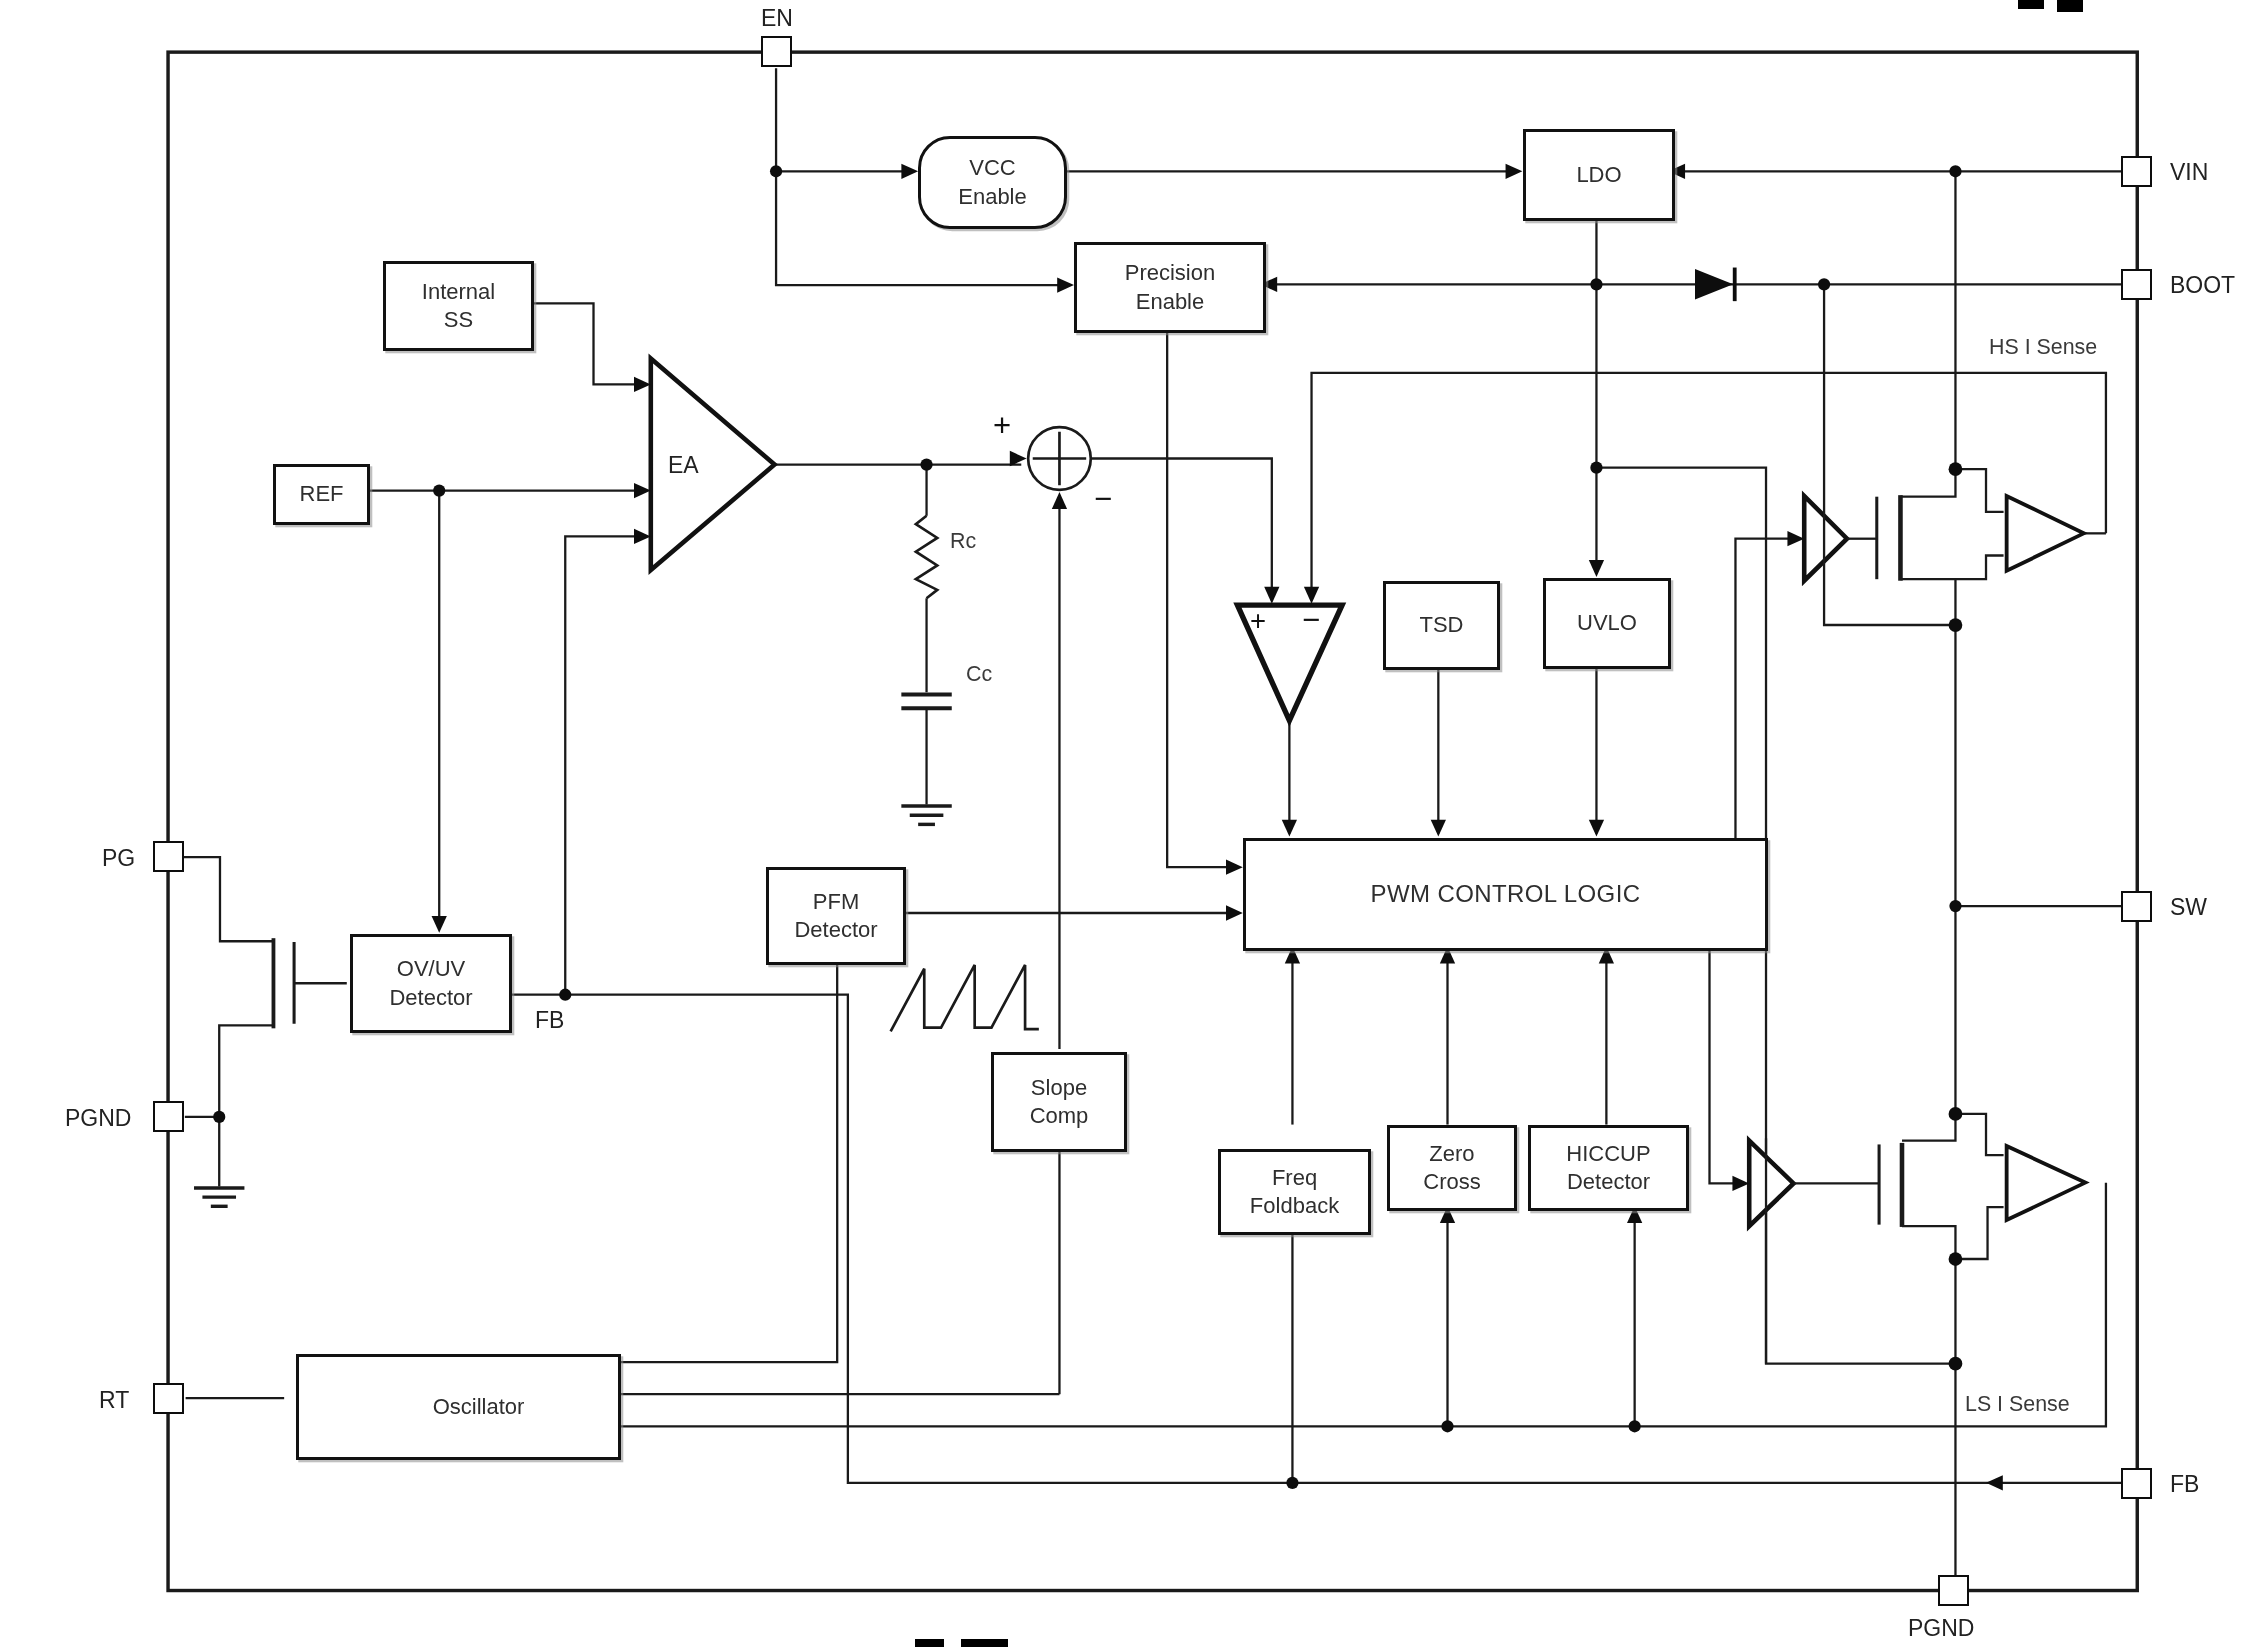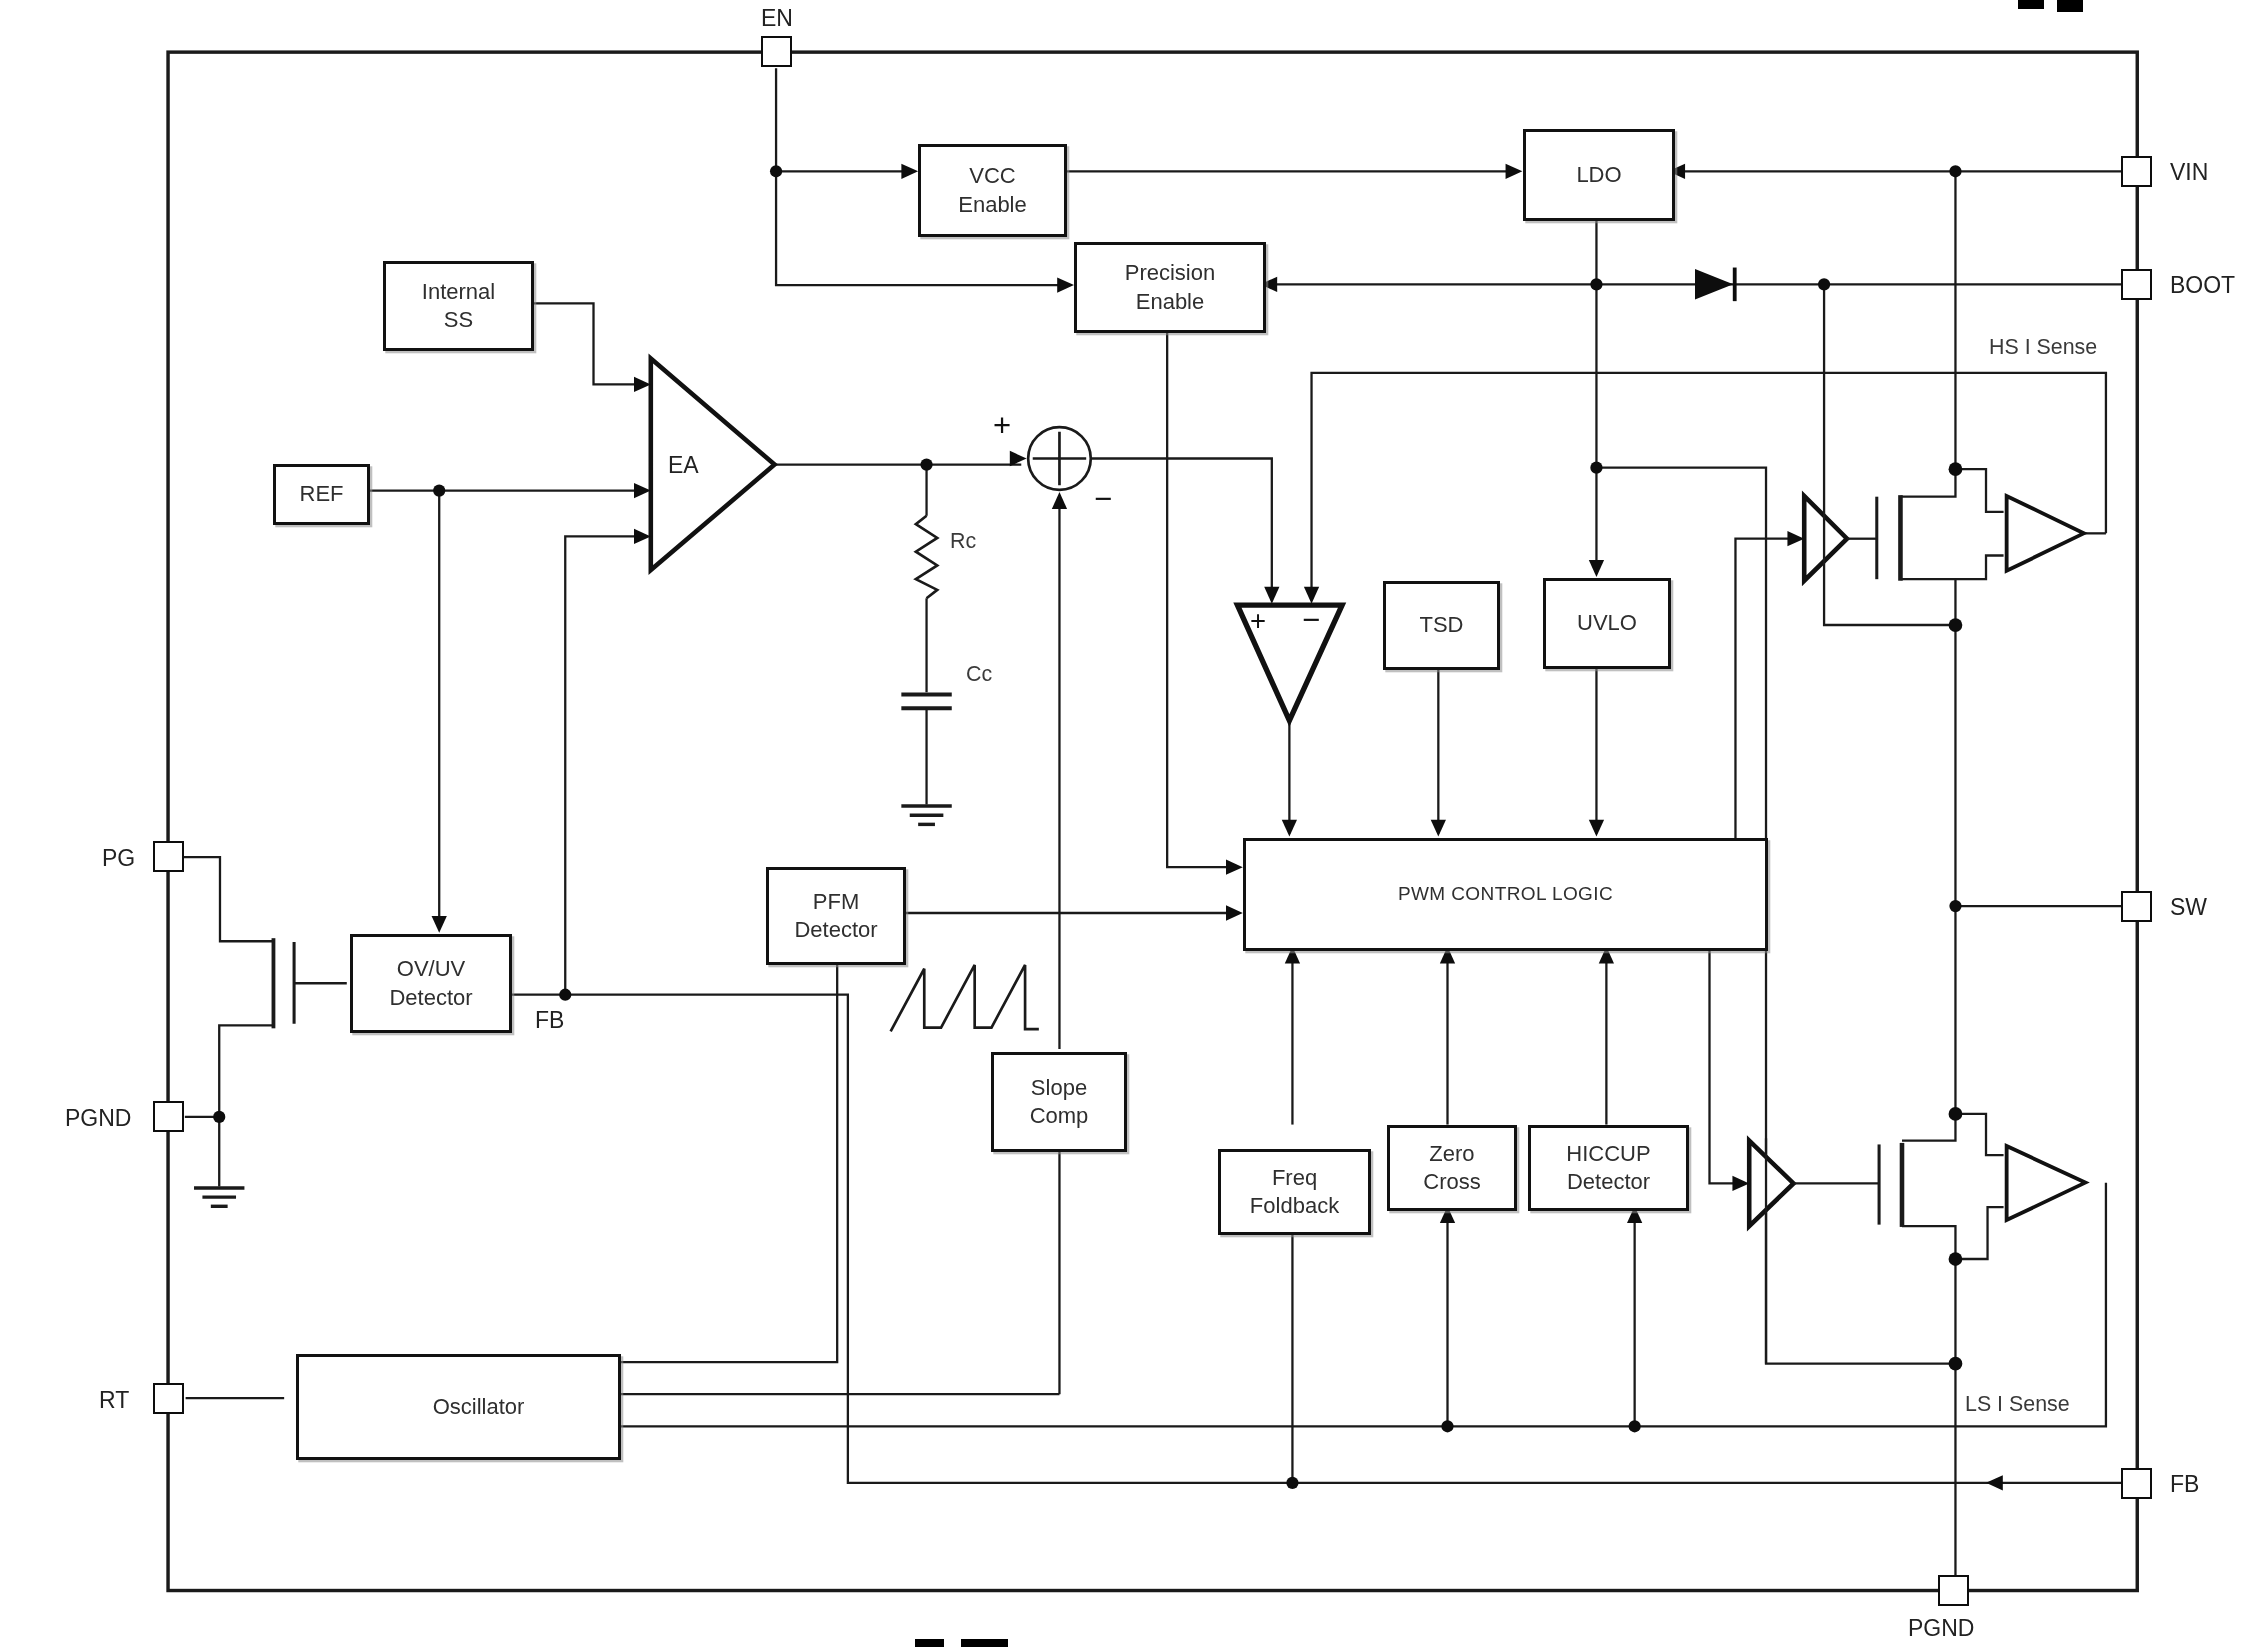--- a/index.html
+++ b/index.html
@@ -207,37 +207,37 @@
       <polygon points="1895,1239 1885,1261 1905,1261"></polygon>
       <polygon points="2103,1239 2093,1261 2113,1261"></polygon>
       <polygon points="1895,1579 1885,1601 1905,1601"></polygon>
       <polygon points="2140,1579 2130,1601 2150,1601"></polygon>
       <polygon points="2362,705 2340,695 2340,715"></polygon>
       <polygon points="2290,1549 2268,1539 2268,1559"></polygon>
       <polygon points="2600,1941 2622,1931 2622,1951"></polygon>
     </g>
   </svg>
 
-  <div class="box" style="left:918px;top:144px;width:143px;height:87px;">VCC
+  <div class="box" style="left:918px;top:136px;width:143px;height:87px;border-radius:32px;">VCC
 Enable</div>
   <div class="box" style="left:1523px;top:129px;width:146px;height:86px;">LDO</div>
   <div class="box" style="left:1074px;top:242px;width:186px;height:85px;">Precision
 Enable</div>
   <div class="box" style="left:383px;top:261px;width:145px;height:84px;">Internal
 SS</div>
   <div class="box" style="left:273px;top:464px;width:91px;height:55px;">REF</div>
   <div class="box" style="left:766px;top:867px;width:134px;height:92px;">PFM
 Detector</div>
   <div class="box" style="left:350px;top:934px;width:156px;height:93px;">OV/UV
 Detector</div>
   <div class="box" style="left:991px;top:1052px;width:130px;height:94px;">Slope
 Comp</div>
   <div class="box" style="left:1383px;top:581px;width:111px;height:83px;">TSD</div>
   <div class="box" style="left:1543px;top:578px;width:122px;height:85px;">UVLO</div>
-  <div class="box" style="left:1243px;top:838px;width:519px;height:107px;font-size:19px;letter-spacing:0.4px;">PWM CONTROL LOGIC</div>
+  <div class="box" style="left:1243px;top:838px;width:519px;height:107px;font-size:24px;letter-spacing:0.4px;">PWM CONTROL LOGIC</div>
   <div class="box" style="left:1218px;top:1125px;width:147px;height:80px;margin-top:24px;">Freq
 Foldback</div>
   <div class="box" style="left:1387px;top:1125px;width:124px;height:80px;">Zero
 Cross</div>
   <div class="box" style="left:1528px;top:1125px;width:155px;height:80px;">HICCUP
 Detector</div>
   <div class="box" style="left:296px;top:1354px;width:279px;height:100px;padding-left:40px;">Oscillator</div>
 
   <div class="pin" style="left:761px;top:36px;"></div>
   <div class="pin" style="left:2121px;top:156px;"></div>

